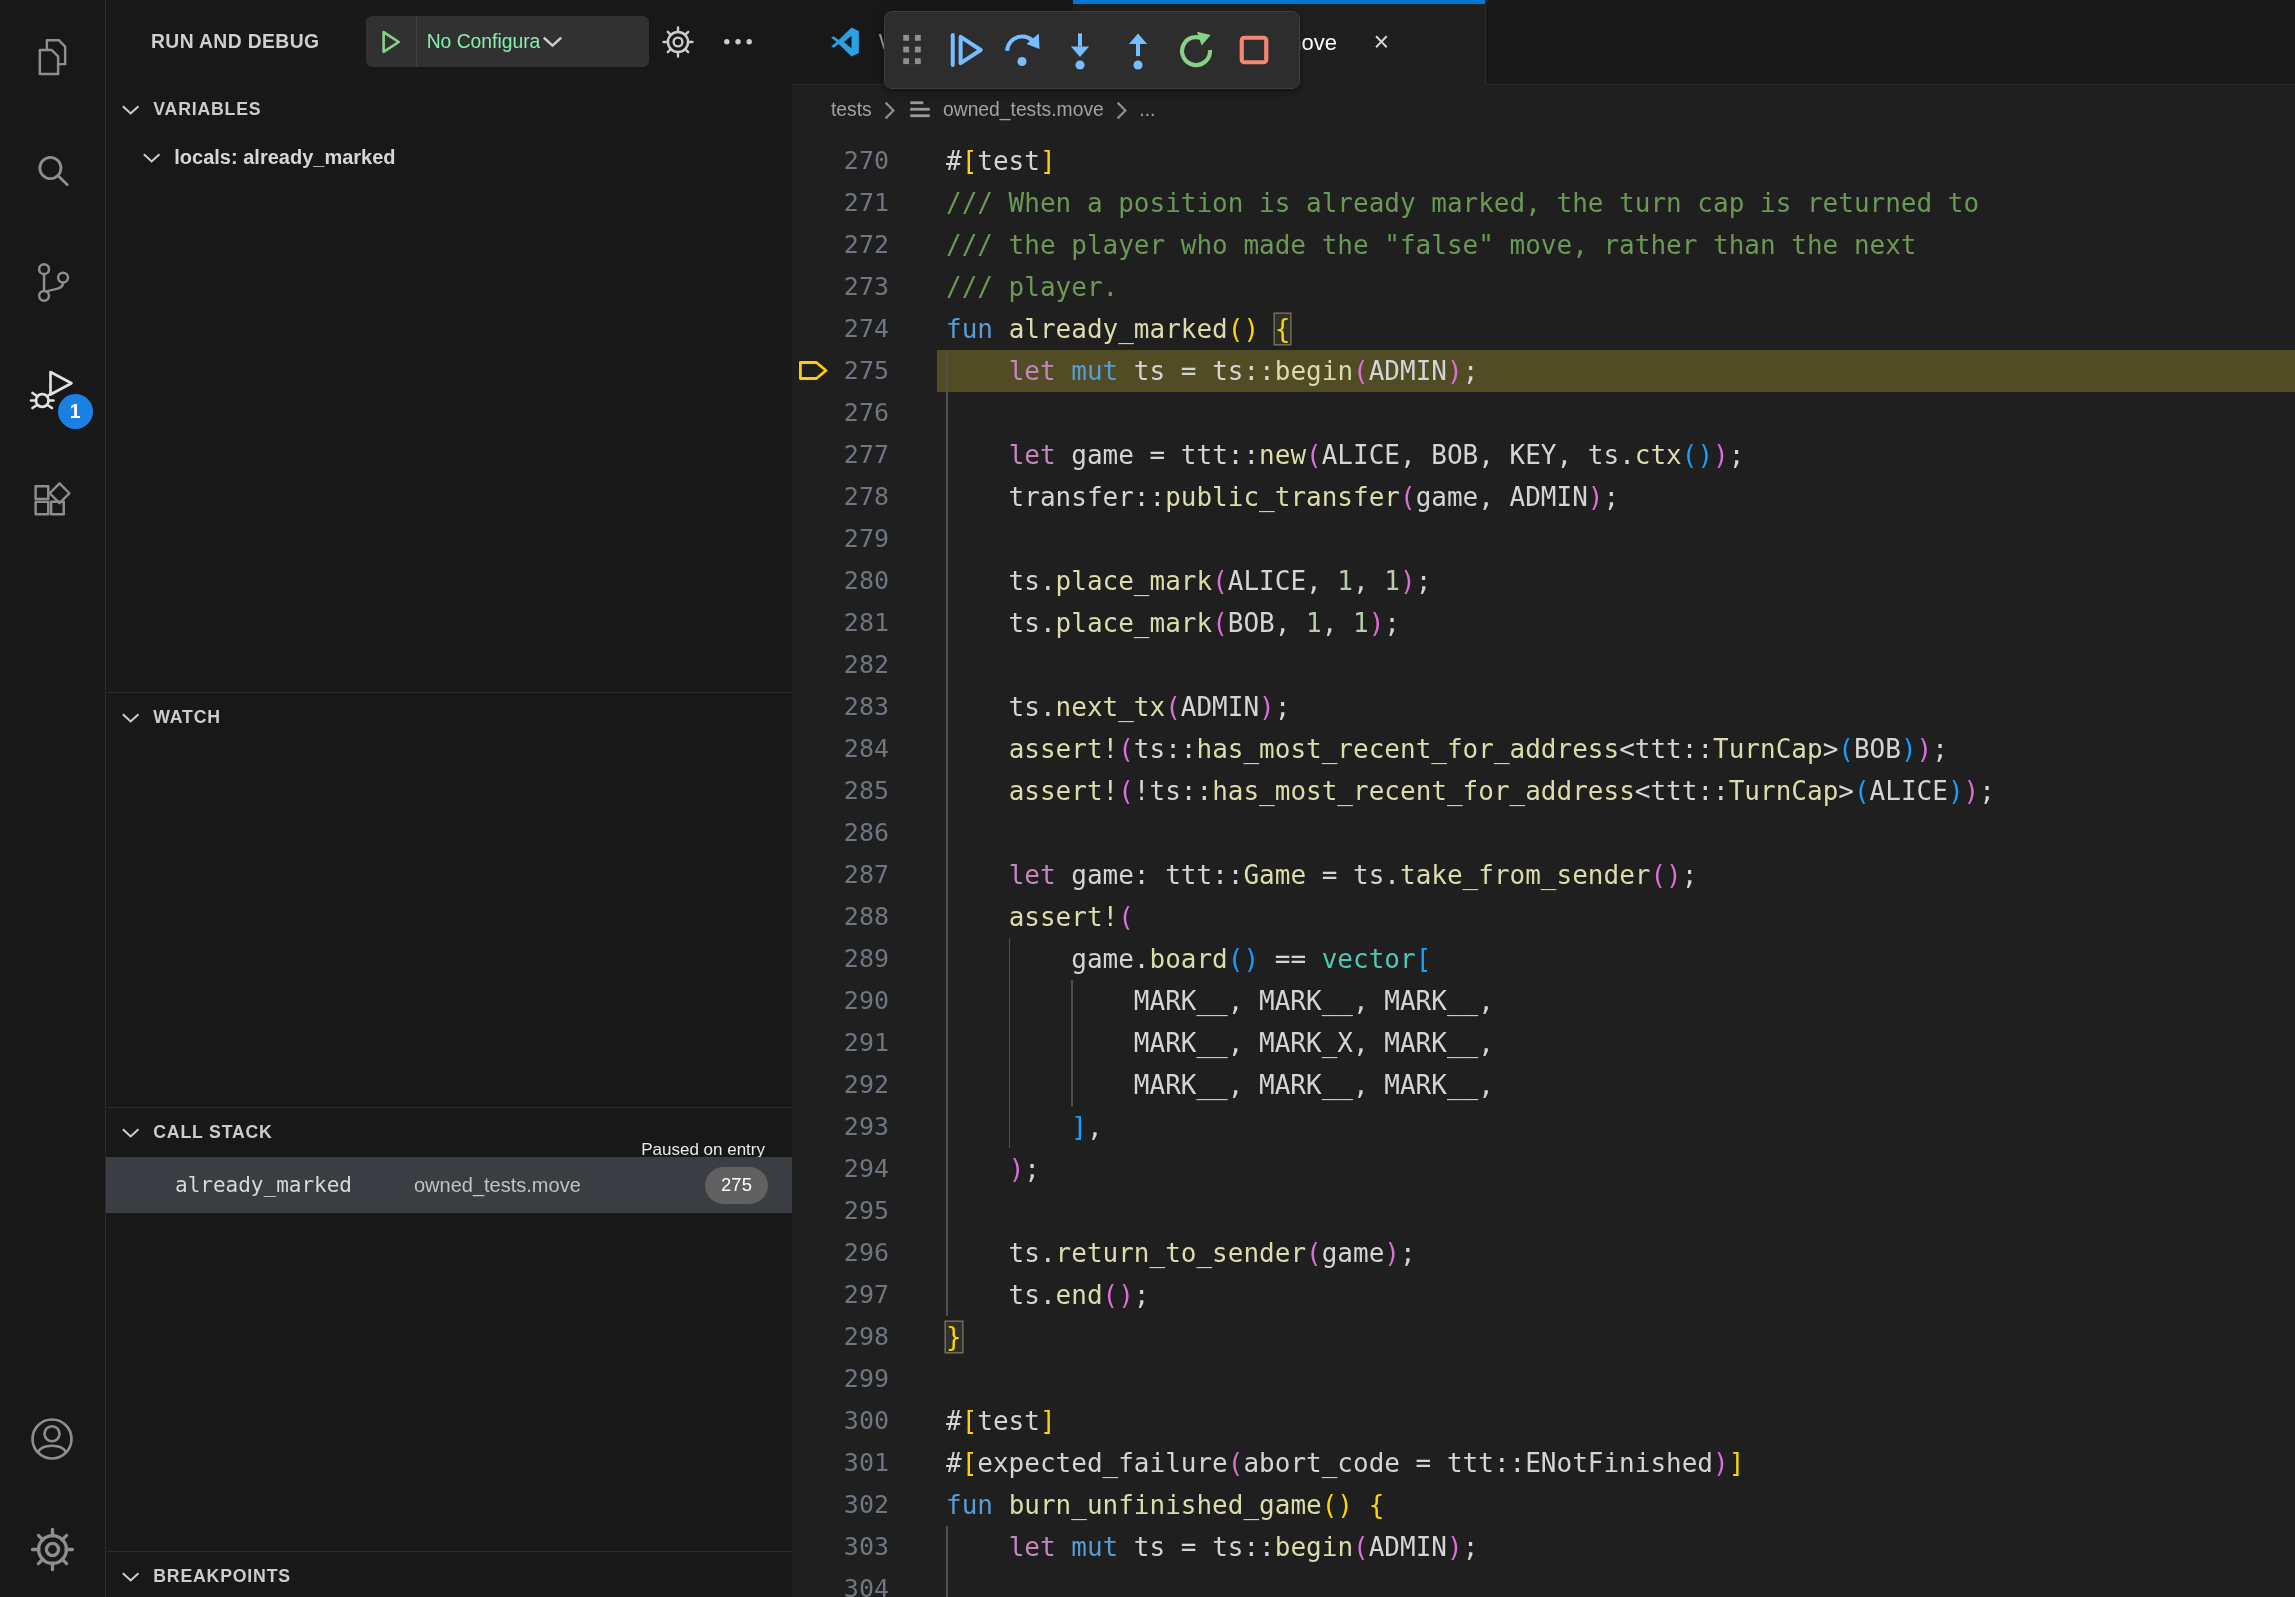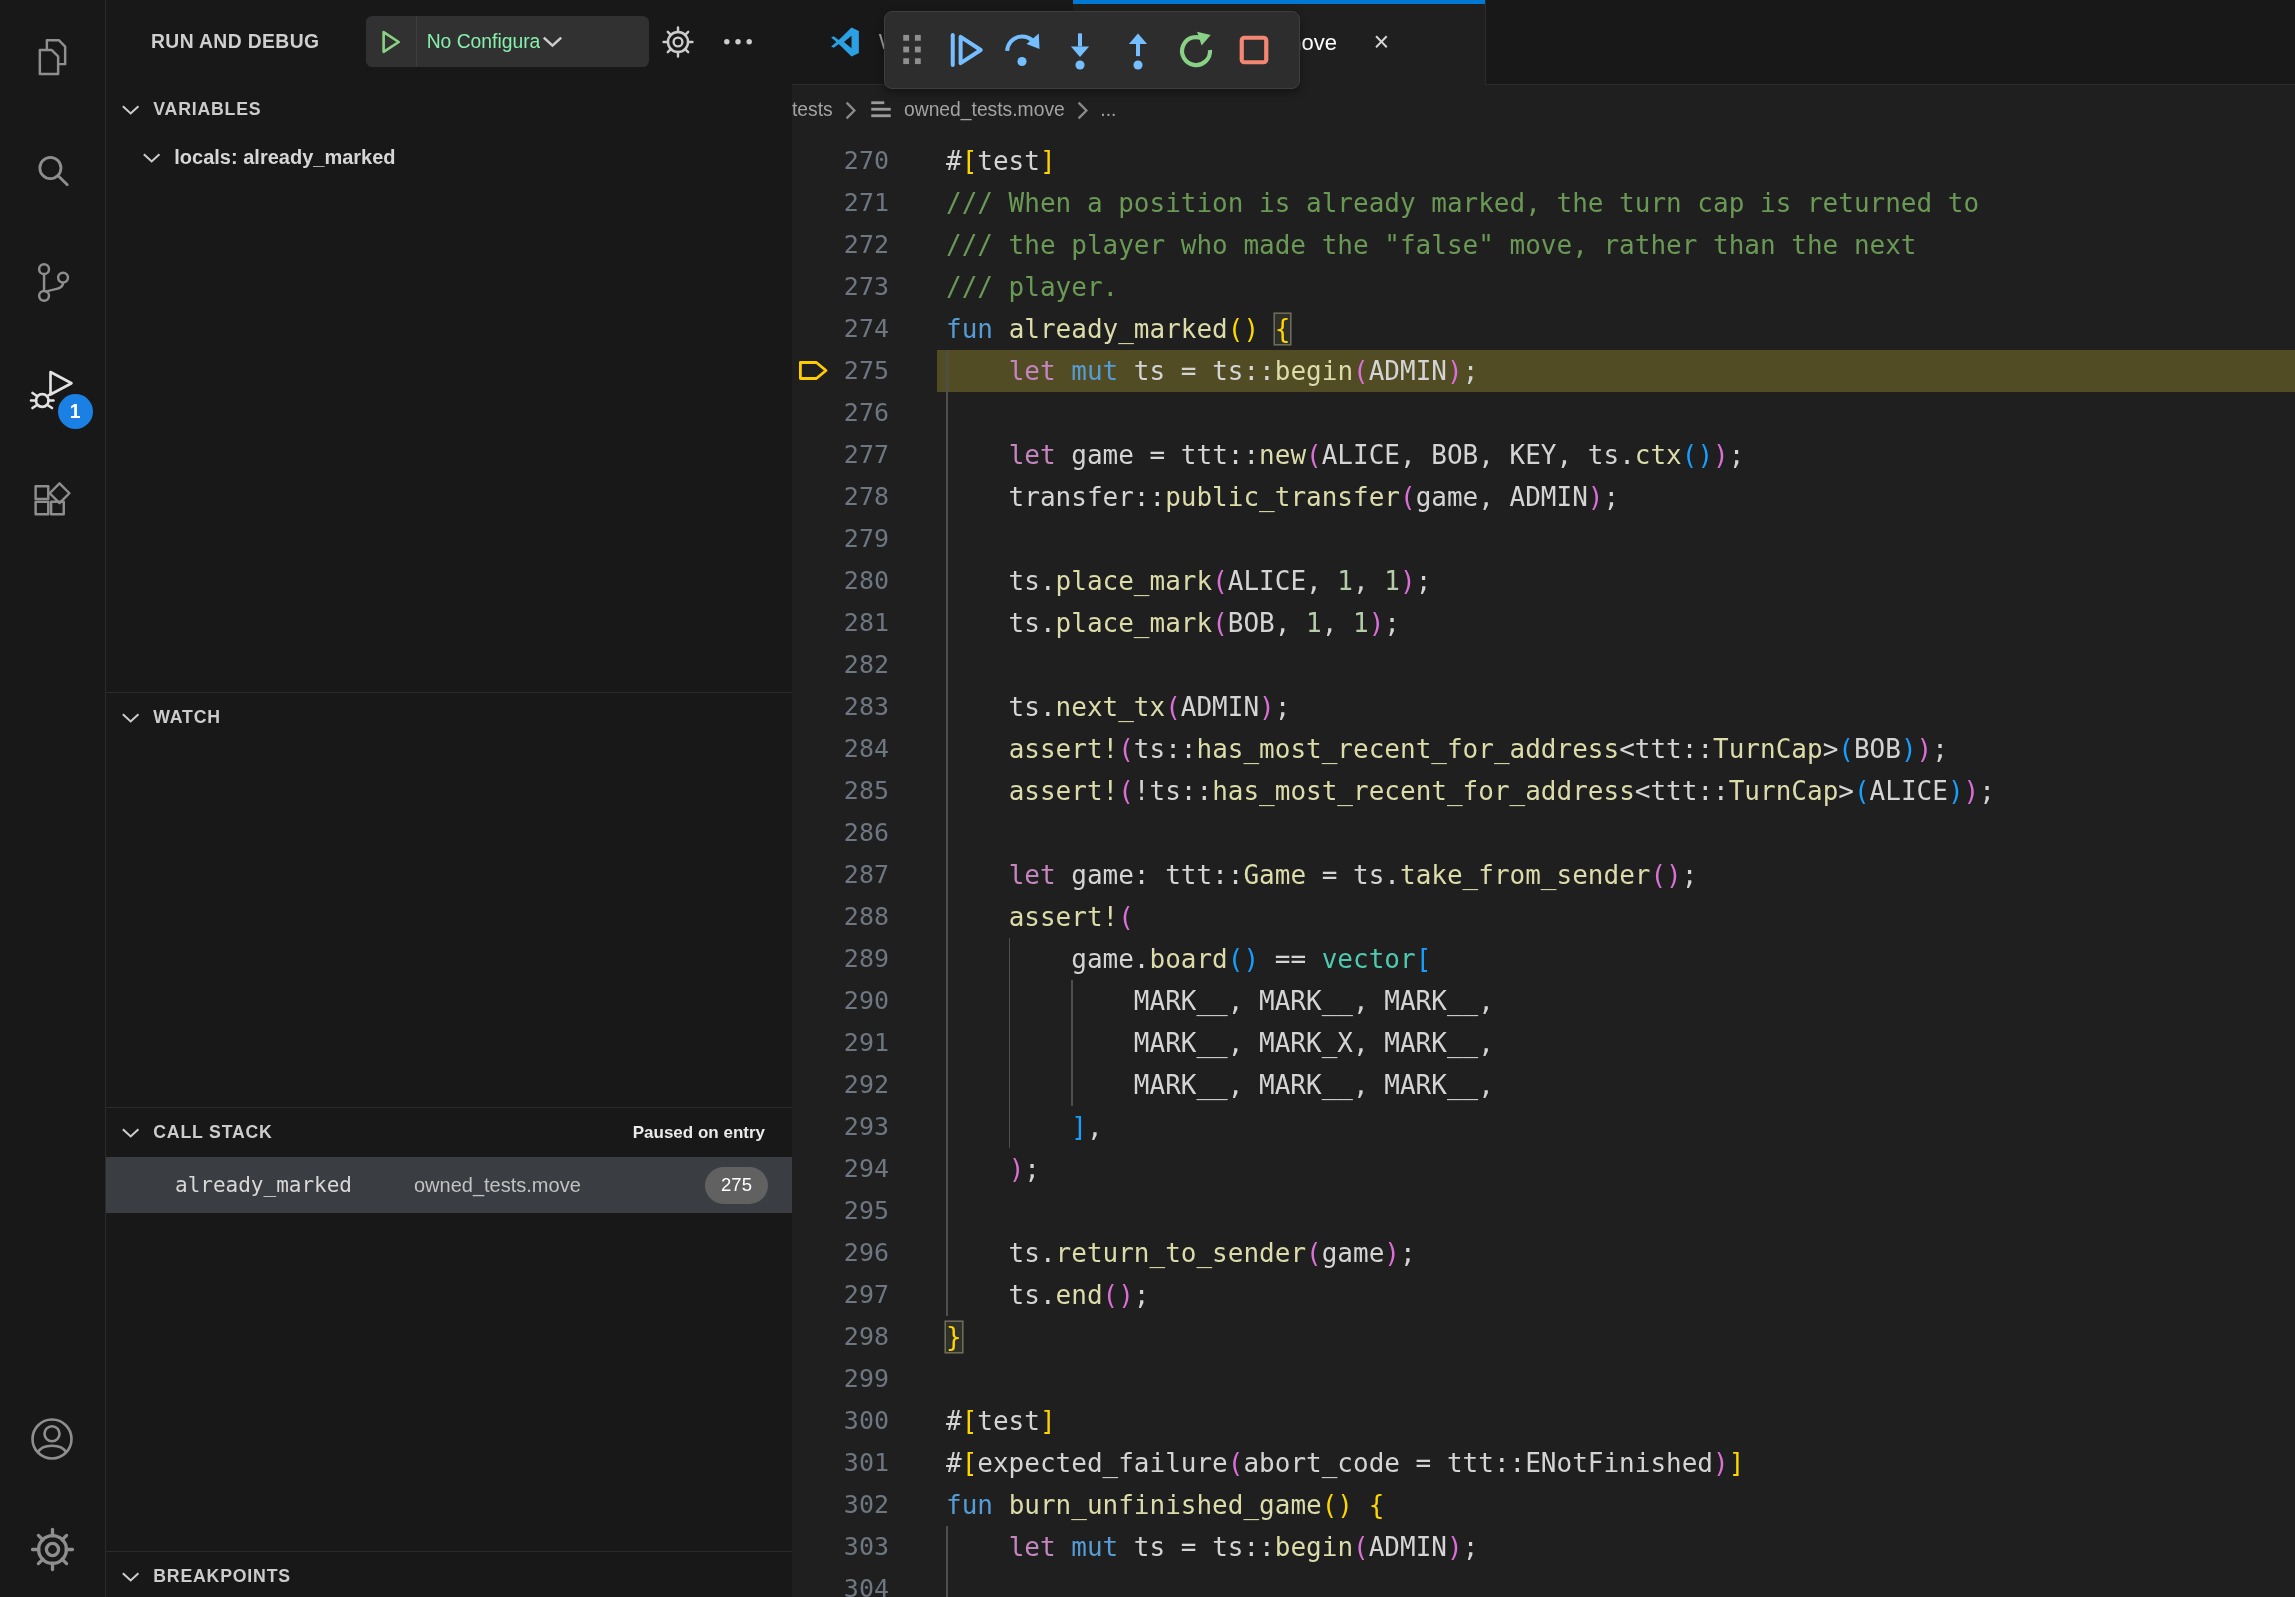--- a/index.html
+++ b/index.html
@@ -29,22 +29,22 @@
   #run-config .chev{margin-left:1.6px;display:flex;align-items:center;}
   .hdr-icon{position:absolute;top:0;height:84px;display:flex;align-items:center;justify-content:center;width:45px;}
   #gear-btn{left:550px;} #more-btn{left:610px;}
   .section-row{position:absolute;left:0;width:100%;height:45px;display:flex;align-items:center;}
   .section-row .chevron{margin-left:16px;margin-right:13px;display:flex;}
   .section-title{font-size:17.7px;font-weight:bold;letter-spacing:0.8px;color:#cccccc;}
   .section-div{position:absolute;left:0;width:100%;height:0;border-top:1.6px solid var(--border,#2b2b2b);}
   #row-locals{position:absolute;left:0;top:135px;width:100%;height:45px;display:flex;align-items:center;}
   #row-locals .chevron{margin-left:37px;margin-right:13px;display:flex;}
   #locals-label{font-size:20px;font-weight:bold;color:#d6d6d6;}
-  #cs-status{position:absolute;right:27px;top:0;height:45px;line-height:45px;
-       font-size:17px;font-weight:bold;color:#eaeaea;}
+  #cs-status{position:absolute;right:27px;top:17px;height:45px;line-height:45px;
+       font-size:17px;font-weight:normal;color:#eaeaea;}
   #cs-frame{position:absolute;left:0;top:1157px;width:100%;height:56px;background:var(--selected-row,#3a3d41);}
   #cs-frame .fn{position:absolute;left:70px;top:0;line-height:56px;
        font-family:"DejaVu Sans Mono",monospace;font-size:21px;color:#d8d8d8;}
   #cs-frame .file{position:absolute;left:309px;top:0;line-height:56px;font-size:20px;color:#c2c2c2;}
   #cs-frame .badge{position:absolute;right:24px;top:9.7px;height:37px;min-width:63px;border-radius:18.5px;
        background:var(--badge-gray,#616161);color:#fff;font-size:18.5px;display:flex;align-items:center;justify-content:center;}
   
   #editor{position:absolute;left:792px;top:0;right:0;height:100%;background:var(--editor-bg,#1f1f1f);}
   #tabstrip{position:absolute;left:0;top:0;right:0;height:84px;background:var(--side-bg,#181818);
        border-bottom:1.6px solid var(--border,#2b2b2b);}
@@ -53,21 +53,21 @@
   #tab-welcome .tab-label{color:#9d9d9d;font-size:22px;margin-left:17.7px;}
   #tab-active{left:281px;width:412px;background:var(--editor-bg,#1f1f1f);border-right:1.6px solid var(--border,#2b2b2b);height:85px;}
   #tab-active:before{content:"";position:absolute;left:0;top:0;width:100%;height:4px;background:var(--accent,#0078d4);}
   #tab-active .tab-label{color:#ffffff;font-size:22px;margin-left:14.5px;}
   .tab-icon{margin-left:37px;display:flex;}
   #tab-close{margin-left:27px;color:#d6d6d6;font-size:27px;line-height:27px;width:35px;height:35px;
        display:flex;align-items:center;justify-content:center;border-radius:6.4px;}
   #breadcrumbs{position:absolute;left:0;top:85px;right:0;height:50px;display:flex;align-items:center;
        font-size:19.3px;color:#a3a3a3;}
   #breadcrumbs .bc{white-space:nowrap;}
-  #breadcrumbs .bc:first-child{}
+  #breadcrumbs .bc:first-child{margin-left:39px;}
   #breadcrumbs .bc-chev{margin:0 11.3px;display:flex;}
   #breadcrumbs .bc-icon{margin-right:9.7px;display:flex;}
   
   #debug-toolbar{position:absolute;left:884px;top:10.5px;width:414px;height:76px;background:#2d2d2e;
        border:1.6px solid #3e3e3e;border-radius:8px;display:flex;align-items:center;z-index:8;
        box-shadow:0 3.2px 8px rgba(0,0,0,.35);}
   .dtb{width:53px;height:53px;margin-left:4.8px;display:flex;align-items:center;justify-content:center;border-radius:6.4px;}
   .dtb:first-child{margin-left:6.4px;width:42px;}
   
   #code{position:absolute;left:0;top:140px;right:0;bottom:0;overflow:hidden;}

